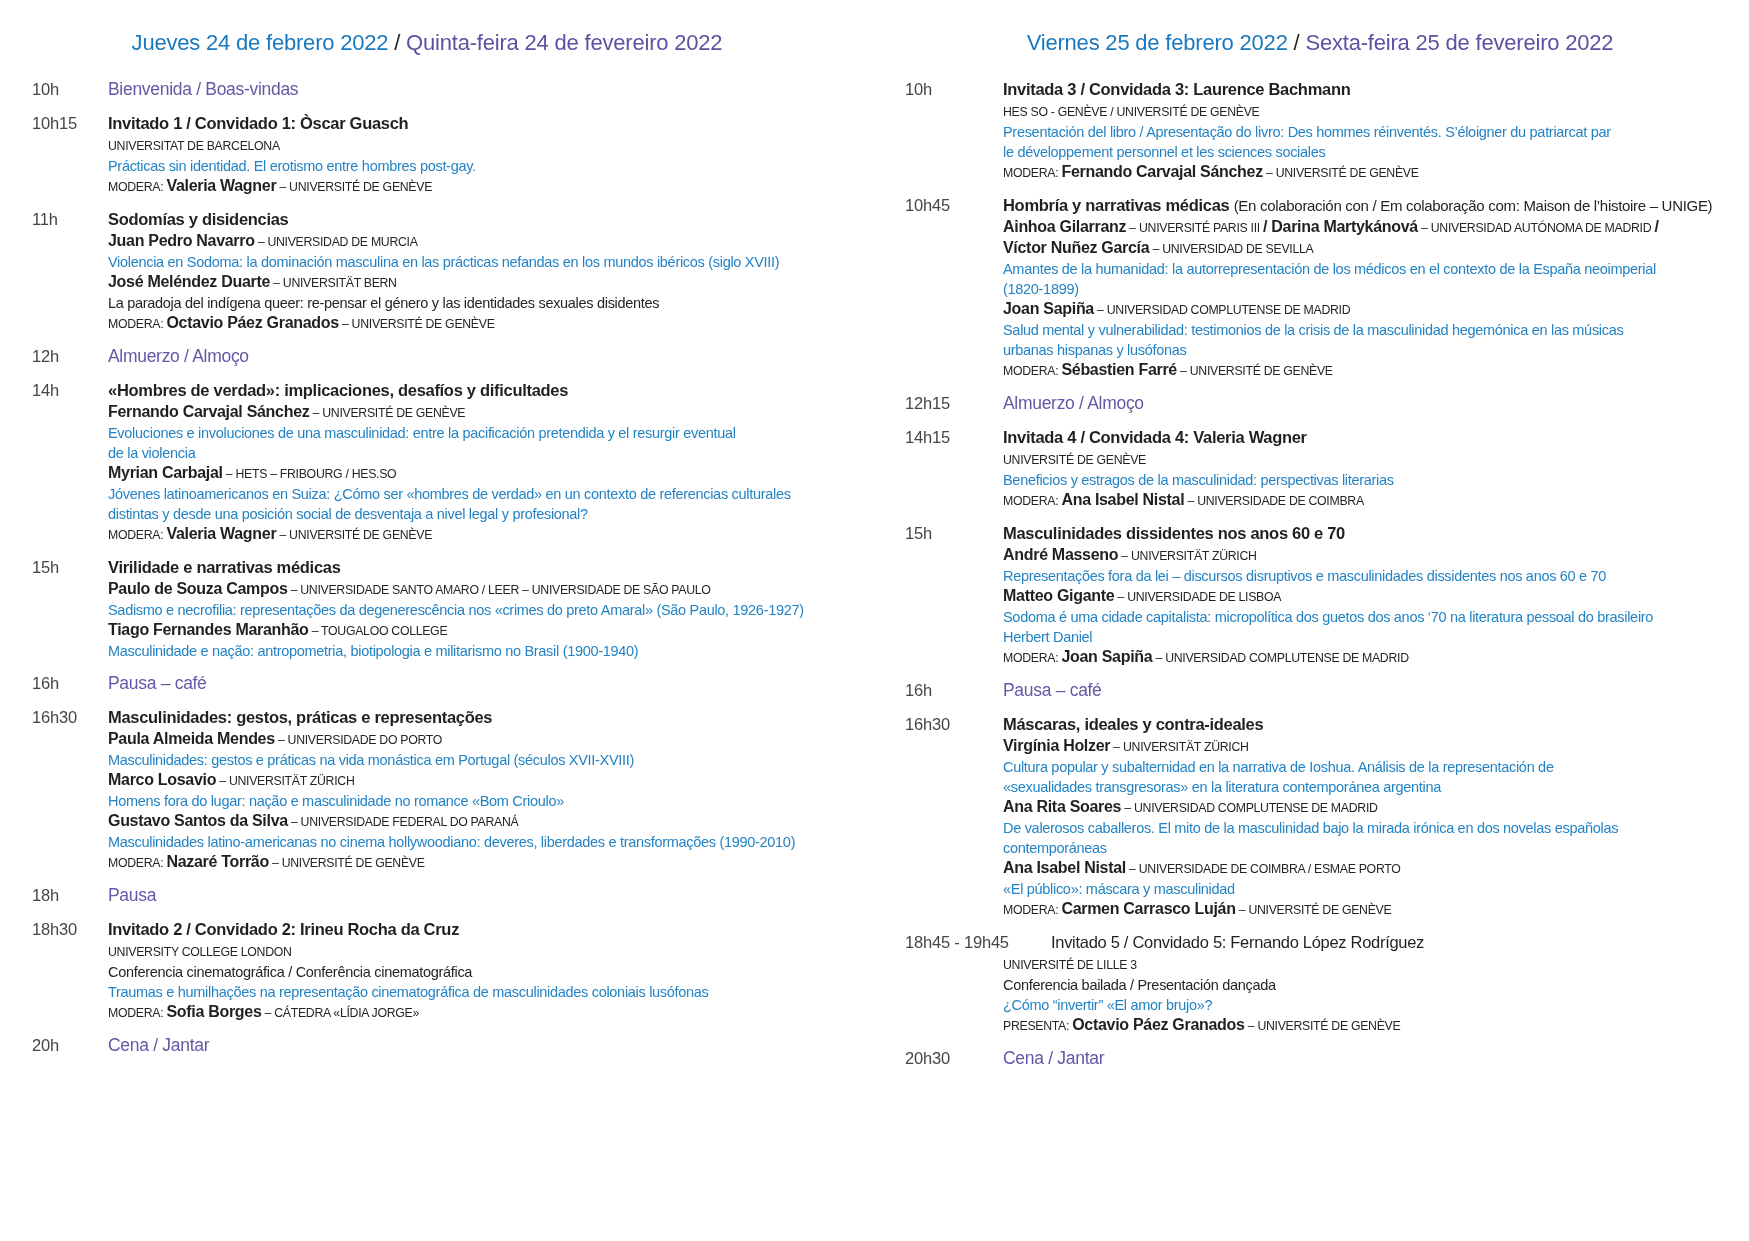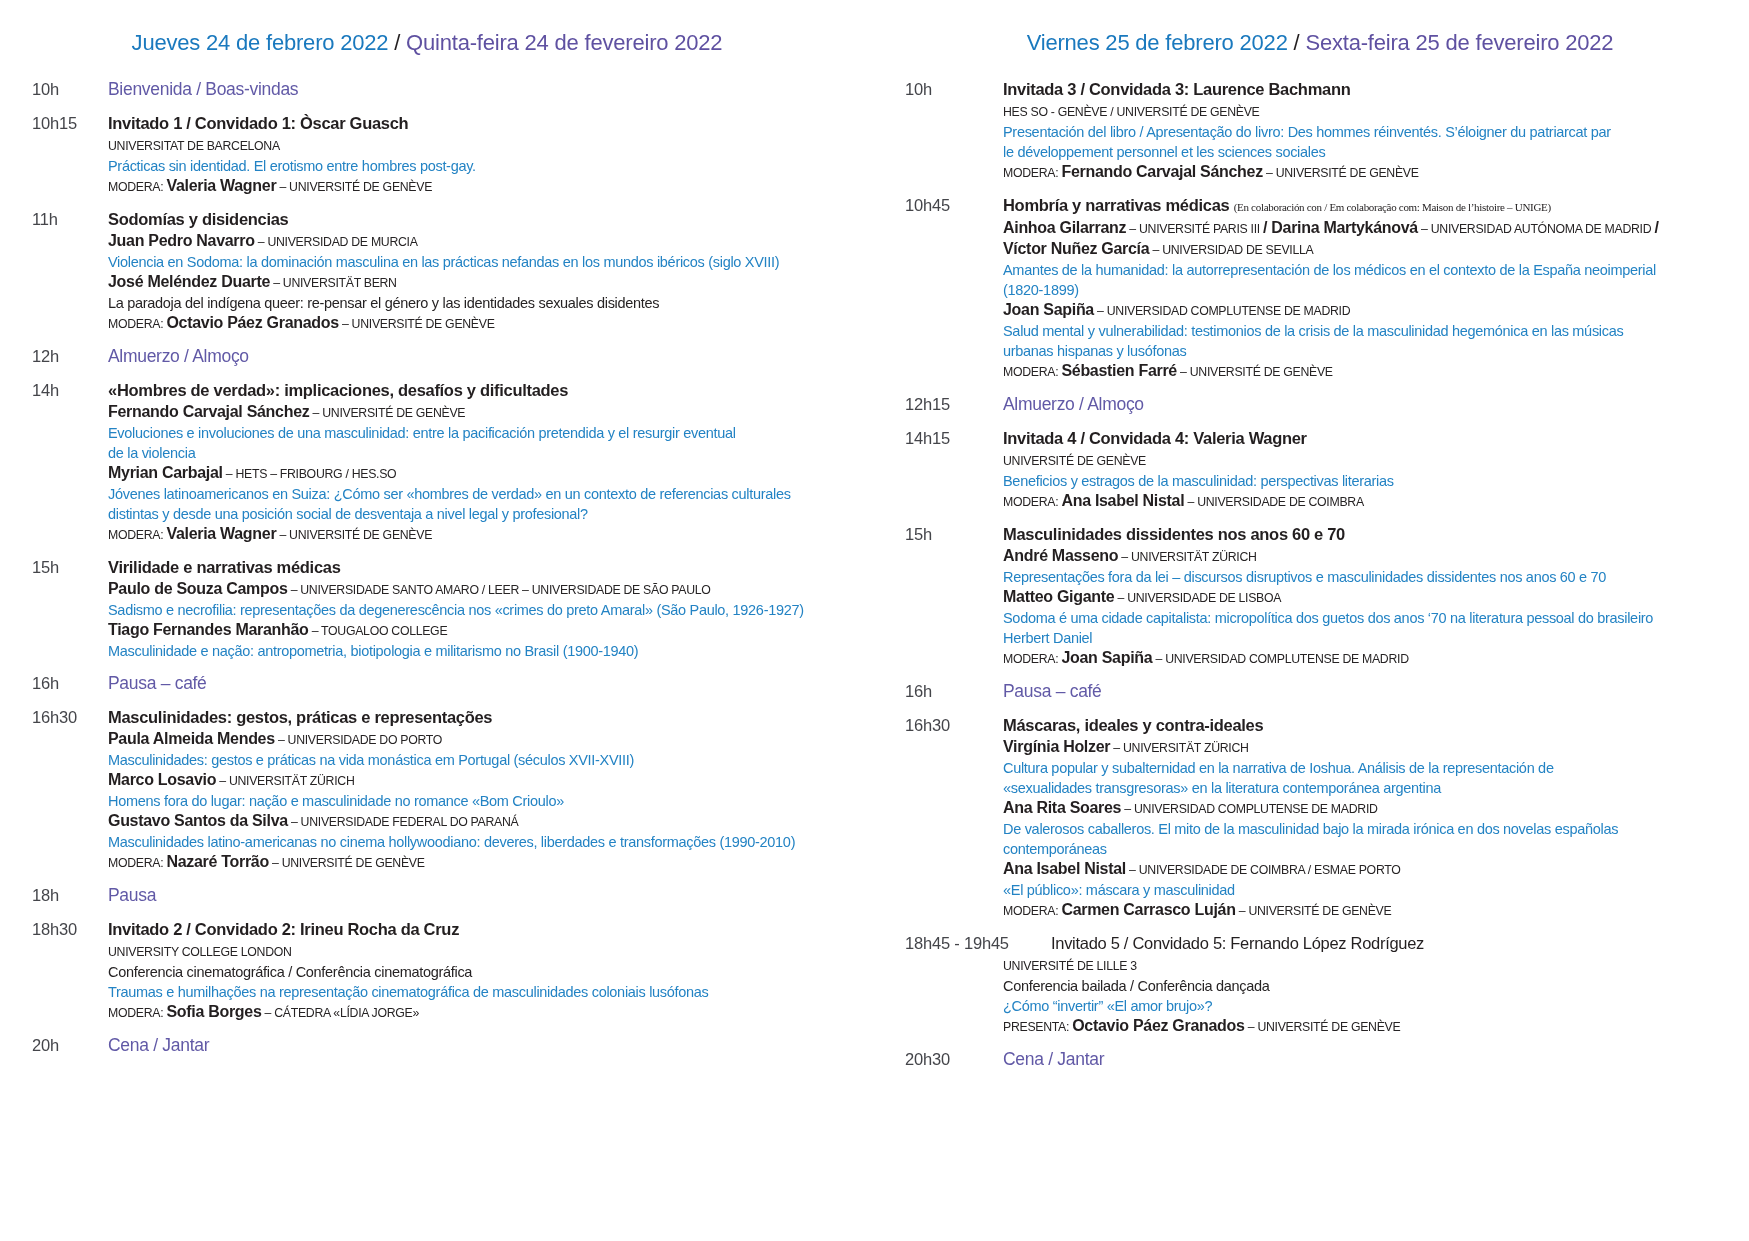--- a/index.html
+++ b/index.html
@@ -40,21 +40,21 @@
   .line { line-height:20px; white-space:nowrap; }
   .t-event, .t-title, .t-title_light { line-height:22px; }
 
   .p-event       { font-size:17.5px; color:var(--c-purple); }
   .p-title       { font-size:16.5px; font-weight:700; color:var(--c-dark); }
   .p-title-light { font-size:16.5px; font-weight:400; color:var(--c-dark); }
   .p-b           { font-size:16px; font-weight:700; color:var(--c-dark); }
   .p-caps        { font-size:12.3px; color:var(--c-text); }
   .p-talk        { font-size:14.5px; color:var(--c-talk); }
   .p-plain       { font-size:14.5px; color:var(--c-text); }
-  .p-note        { font-size:11px; color:var(--c-text);font-family:Liberation Serif, serif; }
+  .p-note        { font-size:15px; color:var(--c-text); }
 </style>
 </head>
 <body style="--c-blue-header: #1a79be; --c-purple-header: #5f51a1; --c-purple: #6159a6; --c-talk: #2383c4; --c-dark: #231f20; --c-text: #262324; --c-time: #44454a;">
 
 <div class="header" id="header-thursday">
   <span class="h-es">Jueves 24 de febrero 2022</span><span class="h-sep"> / </span><span class="h-pt">Quinta-feira 24 de fevereiro 2022</span>
 </div>
 <div class="header" id="header-friday">
   <span class="h-es">Viernes 25 de febrero 2022</span><span class="h-sep"> / </span><span class="h-pt">Sexta-feira 25 de fevereiro 2022</span>
 </div>
@@ -228,21 +228,21 @@
         <div class="line t-b"><span class="p-b">Ana Isabel Nistal</span><span class="p-caps"> – UNIVERSIDADE DE COIMBRA / ESMAE PORTO</span></div>
         <div class="line t-talk"><span class="p-talk">«El público»: máscara y masculinidad</span></div>
         <div class="line t-caps"><span class="p-caps">MODERA: </span><span class="p-b">Carmen Carrasco Luján</span><span class="p-caps"> – UNIVERSITÉ DE GENÈVE</span></div>
       </div>
     </div>
     <div class="session long-time">
       <div class="time">18h45 - 19h45</div>
       <div class="content">
         <div class="line t-title_light"><span class="p-title-light">Invitado 5 / Convidado 5: Fernando López Rodríguez</span></div>
         <div class="line t-caps"><span class="p-caps">UNIVERSITÉ DE LILLE 3</span></div>
-        <div class="line t-plain"><span class="p-plain">Conferencia bailada / Conferência dançada</span></div>
+        <div class="line t-plain"><span class="p-plain">Conferencia bailada / Presentación dançada</span></div>
         <div class="line t-talk"><span class="p-talk">¿Cómo “invertir” «El amor brujo»?</span></div>
         <div class="line t-caps"><span class="p-caps">PRESENTA: </span><span class="p-b">Octavio Páez Granados</span><span class="p-caps"> – UNIVERSITÉ DE GENÈVE</span></div>
       </div>
     </div>
     <div class="session">
       <div class="time">20h30</div>
       <div class="content">
         <div class="line t-event"><span class="p-event">Cena / Jantar</span></div>
       </div>
     </div>

